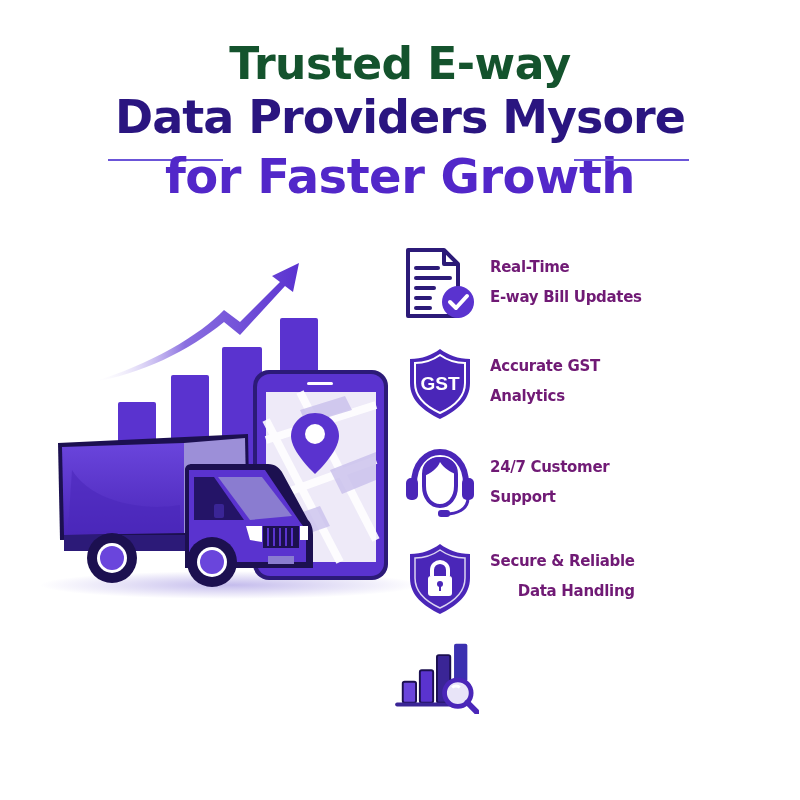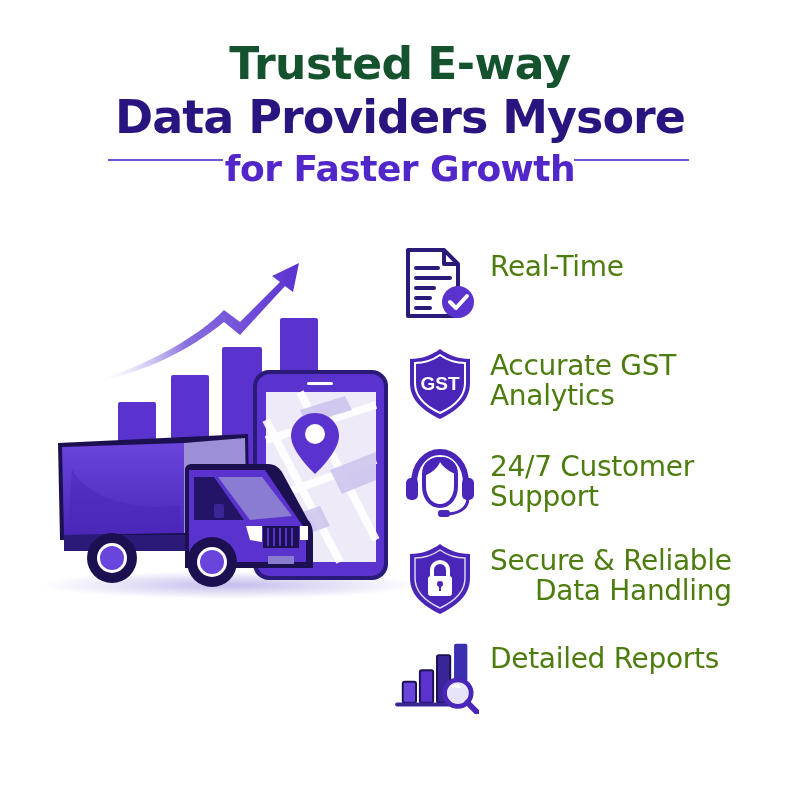--- a/index.html
+++ b/index.html
@@ -1,28 +1,28 @@
 <!DOCTYPE html>
 <html><head>
 <meta charset="utf-8">
 <style>
   html, body { margin:0; padding:0; }
   body { width:800px; height:800px; background:#ffffff; position:relative; overflow:hidden;
          font-family:"DejaVu Sans", "Liberation Sans", sans-serif; }
   .title { position:absolute; left:0; width:800px; text-align:center; font-weight:bold; letter-spacing:-0.5px; }
   .t1 { top:38px; font-size:44px; color:#14532d; }
   .t2 { top:90px; font-size:46px; color:#2a1580; letter-spacing:-1px; }
-  .t3 { top:148px; font-size:36px; color:#5227c9; }
+  .t3 { top:148px; font-size:48px; color:#5227c9; }
   .rule { position:absolute; top:159px; height:2px; background:#6b55d8; }
   .rule.l { left:108px; width:115px; }
   .rule.r { left:574px; width:115px; }
   .illus { position:absolute; left:0; top:0; }
   .feature { position:absolute; left:404px; width:360px; height:80px; }
   .feature .icon { position:absolute; left:0; top:0; width:72px; height:76px; }
-  .feature .label { position:absolute; left:86px; top:6px; font-size:28px; font-weight:normal; color:#4d7c0f; line-height:30px; letter-spacing:-0.3px; }
+  .feature .label { position:absolute; left:86px; top:6px; font-size:15px; font-weight:bold; color:#701a75; line-height:30px; letter-spacing:-0.3px; }
   .feature .label span { display:block; white-space:nowrap; }
 </style>
 </head>
 <body>
 
 <div class="title t1">Trusted E-way</div>
 <div class="title t2">Data Providers Mysore</div>
 <div class="rule l"></div>
 <div class="title t3">for Faster Growth</div>
 <div class="rule r"></div>
@@ -126,20 +126,21 @@
       <line x1="12" y1="32" x2="46" y2="32"></line>
       <line x1="12" y1="42" x2="30" y2="42"></line>
       <line x1="12" y1="52" x2="26" y2="52"></line>
       <line x1="12" y1="62" x2="26" y2="62"></line>
     </g>
     <circle cx="54" cy="56" r="16" fill="#5a33cf"></circle>
     <path d="M46 56 L52 62 L63 50" fill="none" stroke="#ffffff" stroke-width="4" stroke-linecap="round" stroke-linejoin="round"></path>
   </svg>
   <div class="label">
     <span>Real-Time</span>
+    <span>E-way Bill Updates</span>
   </div>
 </div>
 
 <div class="feature" style="top:345px;">
   <svg class="icon" viewBox="0 0 72 76">
     <path d="M36 4 C28 10 18 14 6 14 L6 38 C6 56 20 66 36 74 C52 66 66 56 66 38 L66 14 C54 14 44 10 36 4 Z" fill="#4a26b8"></path>
     <path d="M36 10 C29 15 20 18 11 18 L11 38 C11 53 23 62 36 68 C49 62 61 53 61 38 L61 18 C52 18 43 15 36 10 Z" fill="none" stroke="#ffffff" stroke-width="2"></path>
     <text x="36" y="45" text-anchor="middle" font-family="Liberation Sans, sans-serif" font-weight="bold" font-size="19" fill="#ffffff">GST</text>
   </svg>
   <div class="label">
@@ -184,15 +185,14 @@
     <rect x="10" y="46" width="14" height="22" rx="2" fill="#6a45dc" stroke="#1c1050" stroke-width="2"></rect>
     <rect x="28" y="34" width="14" height="34" rx="2" fill="#5a33cf" stroke="#1c1050" stroke-width="2"></rect>
     <rect x="46" y="18" width="14" height="50" rx="2" fill="#3a2596" stroke="#1c1050" stroke-width="2"></rect>
     <rect x="64" y="6" width="14" height="40" rx="2" fill="#3b30b0"></rect>
     <line x1="4" y1="70" x2="66" y2="70" stroke="#3a2596" stroke-width="4" stroke-linecap="round"></line>
     <circle cx="68" cy="58" r="14" fill="#e8e4f8" stroke="#4a26b8" stroke-width="5"></circle>
     <path d="M62 52 C64 50 68 50 70 52" fill="none" stroke="#ffffff" stroke-width="3"></path>
     <line x1="78" y1="68" x2="88" y2="78" stroke="#4a26b8" stroke-width="6" stroke-linecap="round"></line>
   </svg>
   <div class="label" style="left:97px;">
-    <span>Detailed Reports</span>
   </div>
 </div>
 
 </body></html>

